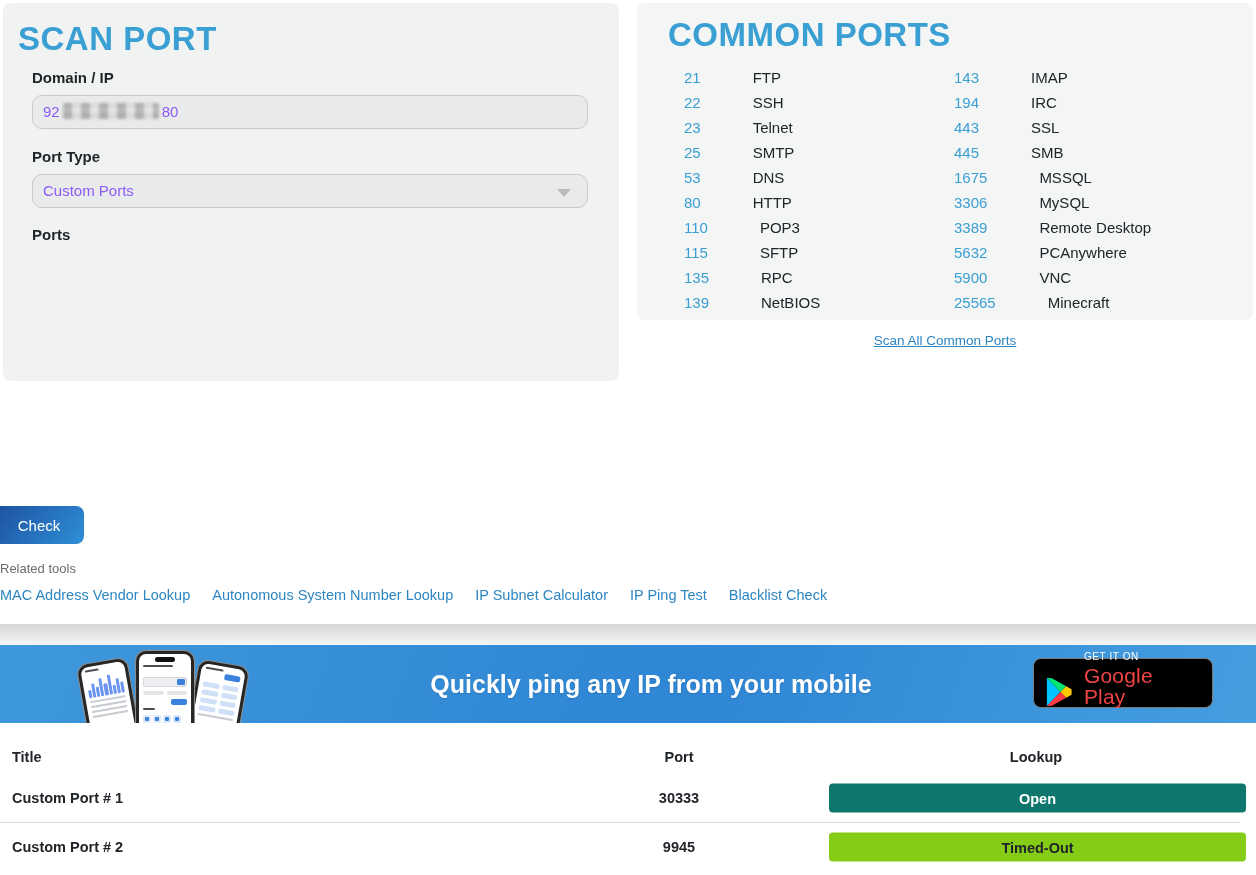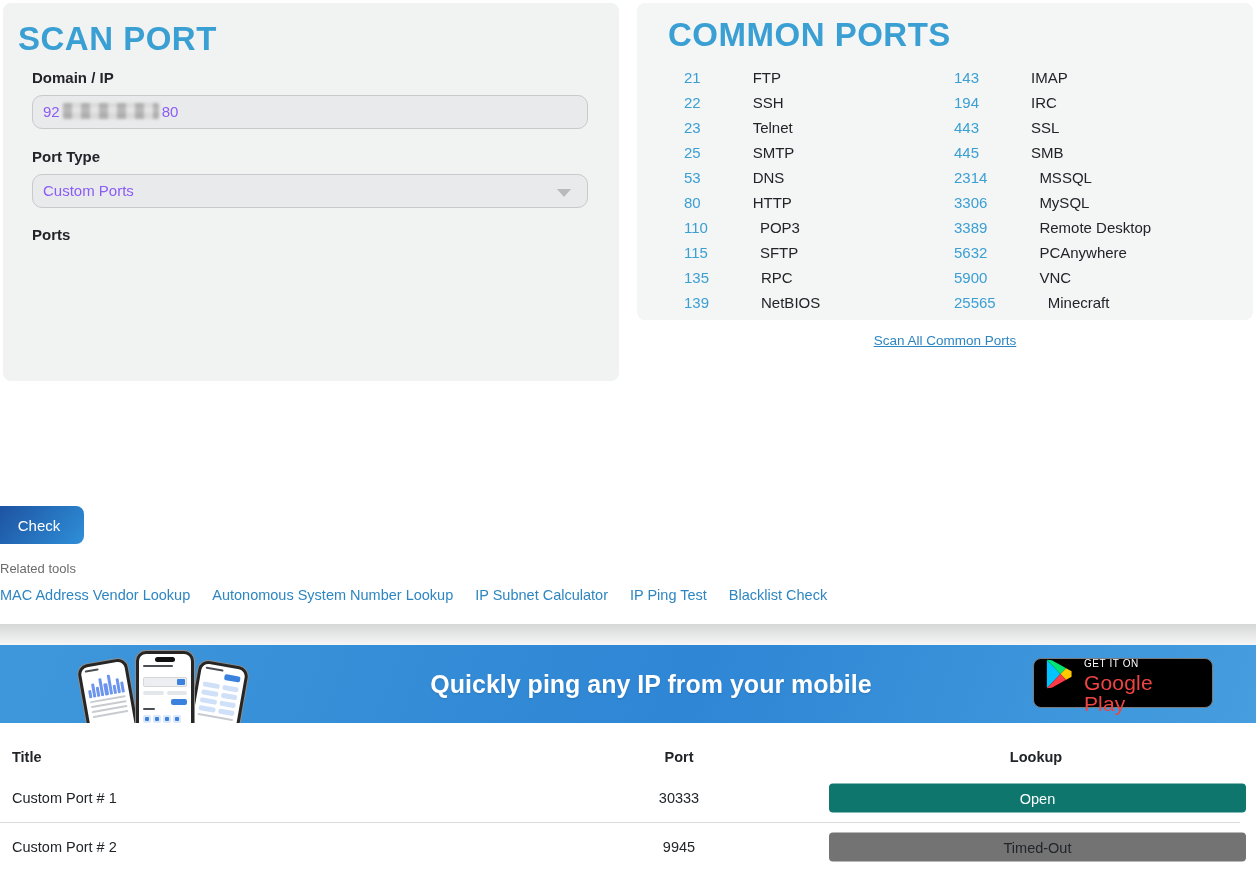--- a/index.html
+++ b/index.html
@@ -99,45 +99,45 @@
   .ph-icons{display:flex;gap:2px;margin:5px 4px 0;}
   .ph-icons i{width:8px;height:8px;background:#dbe7fb;border-radius:2px;position:relative;}
   .ph-icons i::after{content:"";position:absolute;left:2px;top:2px;width:4px;height:4px;
     background:#3b82de;border-radius:1px;}
   .ph-pills{display:grid;grid-template-columns:1fr 1fr;gap:3px;margin:5px 4px 0;}
   .ph-pills i{height:5px;background:#cfe0f8;border-radius:2px;}
 
   
   .gp-badge{
     position:absolute;right:43px;top:13px;width:180px;height:50px;background:#000;
-    border:1px solid #7a7a7a;border-radius:8px;display:flex;align-items:flex-start;
+    border:1px solid #7a7a7a;border-radius:8px;display:flex;align-items:flex-end;
     padding:0 12px;gap:11px;box-sizing:border-box;cursor:pointer;
   }
   .gp-text{display:flex;flex-direction:column;line-height:1;}
   .gp-getiton{color:#fff;font-size:10px;letter-spacing:.6px;margin-bottom:3px;}
   .gp-googleplay{color:#ef4444;font-size:21px;font-weight:500;letter-spacing:.2px;}
 
   
   .results{position:absolute;left:0;top:731px;width:1256px;}
   .th{position:absolute;top:18px;font-size:14.5px;font-weight:700;color:#212529;}
   .th-title{left:12px;}
   .th-port{left:679px;transform:translateX(-50%);}
   .th-result{left:1036px;transform:translateX(-50%);}
-  .rows{position:absolute;left:0;top:43px;width:1240px;}
+  .rows{position:absolute;left:0;top:43px;width:1240px;font-weight:bold;}
   .result-row{position:relative;height:48px;}
   .result-row + .result-row{border-top:1px solid #d9dcde;}
   .cell-title{position:absolute;left:12px;top:50%;transform:translateY(-50%);font-size:14.5px;}
   .cell-port{position:absolute;left:679px;top:50%;transform:translate(-50%,-50%);font-size:14.5px;}
   .result-badge{
     position:absolute;left:829px;top:50%;transform:translateY(-50%);
     width:417px;height:29px;border-radius:4px;display:flex;align-items:center;
     justify-content:center;font-size:14.5px;box-sizing:border-box;
   }
   .result-badge.open{background:#0f766e;color:#ffffff;}
-  .result-badge.timed-out{background:#737373;color:#212529;}
+  .result-badge.timed-out{background:#84cc16;color:#212529;}
 </style>
 </head>
 <body>
 
 <div class="panel panel-left">
   <h1>SCAN PORT</h1>
 
   <div class="form-label lbl-domain">Domain / IP</div>
   <div class="field fld-domain"><span>92</span><span class="redacted"></span><span>80</span>
   </div>
@@ -163,21 +163,21 @@
       <div class="port-item"><span class="port-num">110</span><span class="port-name">POP3</span></div>
       <div class="port-item"><span class="port-num">115</span><span class="port-name">SFTP</span></div>
       <div class="port-item"><span class="port-num">135</span><span class="port-name">RPC</span></div>
       <div class="port-item"><span class="port-num">139</span><span class="port-name">NetBIOS</span></div>
     </div>
   <div class="ports-col ports-col-2">
       <div class="port-item"><span class="port-num">143</span><span class="port-name">IMAP</span></div>
       <div class="port-item"><span class="port-num">194</span><span class="port-name">IRC</span></div>
       <div class="port-item"><span class="port-num">443</span><span class="port-name">SSL</span></div>
       <div class="port-item"><span class="port-num">445</span><span class="port-name">SMB</span></div>
-      <div class="port-item"><span class="port-num">2314</span><span class="port-name">MSSQL</span></div>
+      <div class="port-item"><span class="port-num">1675</span><span class="port-name">MSSQL</span></div>
       <div class="port-item"><span class="port-num">3306</span><span class="port-name">MySQL</span></div>
       <div class="port-item"><span class="port-num">3389</span><span class="port-name">Remote Desktop</span></div>
       <div class="port-item"><span class="port-num">5632</span><span class="port-name">PCAnywhere</span></div>
       <div class="port-item"><span class="port-num">5900</span><span class="port-name">VNC</span></div>
       <div class="port-item"><span class="port-num">25565</span><span class="port-name">Minecraft</span></div>
     </div>
 </div>
 <div class="scan-all-wrap">
   <a class="scan-all-link" href="#">Scan All Common Ports</a>
 </div>

